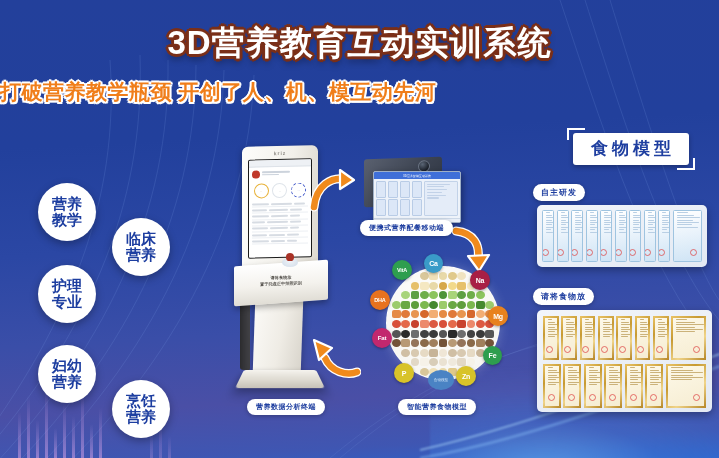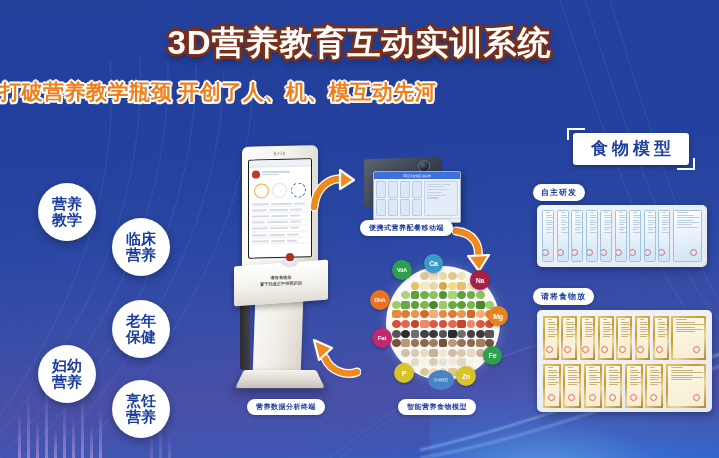--- a/index.html
+++ b/index.html
@@ -315,23 +315,23 @@
 
 
   <div class="scope-circle" style="left:38px;top:183px;width:58px;height:58px">
     <span>营养</span>
     <span>教学</span>
   </div>
   <div class="scope-circle" style="left:112px;top:218px;width:58px;height:58px">
     <span>临床</span>
     <span>营养</span>
   </div>
-  <div class="scope-circle" style="left:112px;top:300px;width:58px;height:58px">
-    <span>老年</span>
-    <span>保健</span>
+  <div class="scope-circle" style="left:38px;top:265px;width:58px;height:58px">
+    <span>护理</span>
+    <span>专业</span>
   </div>
   <div class="scope-circle" style="left:38px;top:345px;width:58px;height:58px">
     <span>妇幼</span>
     <span>营养</span>
   </div>
   <div class="scope-circle" style="left:112px;top:380px;width:58px;height:58px">
     <span>烹饪</span>
     <span>营养</span>
   </div>
 

